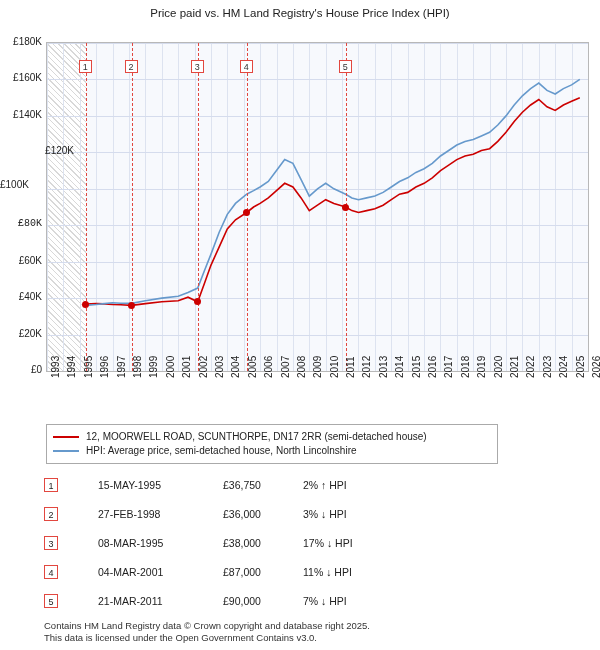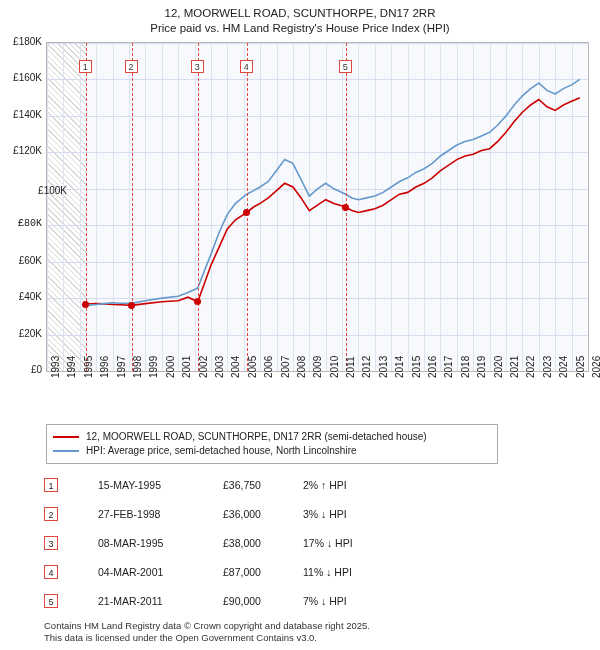--- a/index.html
+++ b/index.html
@@ -190,21 +190,20 @@
     color: #333;
     line-height: 12px;
   }
 </style>
 </head>
 <body>
 
 <div id="page">
 
   <div class="title-block">
-    <div class="title-line">12, MOORWELL ROAD, SCUNTHORPE, DN17 2RR</div>
     <div class="title-line">Price paid vs. HM Land Registry's House Price Index (HPI)</div>
   </div>
 
   <div id="chart-wrap">
     <div id="plot">
       <div class="hatch" style="left: 0px; width: 38.8536px;"></div>
         <div class="gridline-v" style="left: 0px;"></div>
         <div class="gridline-v" style="left: 16px;"></div>
         <div class="gridline-v" style="left: 33px;"></div>
         <div class="gridline-v" style="left: 49px;"></div>
@@ -296,22 +295,22 @@
         <div class="xtick-label" style="left: 525.424px; top: 340px;">2022</div>
         <div class="xtick-label" style="left: 541.818px; top: 340px;">2023</div>
         <div class="xtick-label" style="left: 558.212px; top: 340px;">2024</div>
         <div class="xtick-label" style="left: 574.606px; top: 340px;">2025</div>
         <div class="xtick-label" style="left: 591px; top: 340px;">2026</div>
         <div class="ytick-label" style="top: 332px; left: 0px; width: 42px; right: auto; text-align: right;">£0</div>
         <div class="ytick-label" style="top: 295.556px; left: 0px; width: 42px; right: auto; text-align: right;">£20K</div>
         <div class="ytick-label" style="top: 259.111px; left: 0px; width: 42px; right: auto; text-align: right;">£40K</div>
         <div class="ytick-label" style="top: 222.667px; left: 0px; width: 42px; right: auto; text-align: right;">£60K</div>
         <div class="ytick-label" style="top: 186.222px; left: 0px; width: 42px; right: auto; text-align: right; font-family: Liberation Mono, monospace;">£80K</div>
-        <div class="ytick-label" style="top: 153px; left: 0px; width: 42px; right: auto; text-align: right; margin-left: 25px;">£100K</div>
-        <div class="ytick-label" style="top: 113.333px; left: 0px; width: 42px; right: auto; text-align: right;">£120K</div>
+        <div class="ytick-label" style="top: 147px; left: 0px; width: 42px; right: auto; text-align: left;">£100K</div>
+        <div class="ytick-label" style="top: 113.333px; left: 0px; width: 42px; right: auto; text-align: right; padding-left: 32px;">£120K</div>
         <div class="ytick-label" style="top: 76.8889px; left: 0px; width: 42px; right: auto; text-align: right;">£140K</div>
         <div class="ytick-label" style="top: 40.4444px; left: 0px; width: 42px; right: auto; text-align: right;">£160K</div>
         <div class="ytick-label" style="top: 4px; left: 0px; width: 42px; right: auto; text-align: right;">£180K</div>
       </div>
   <div class="evbox" style="left: 78.8536px; top: 22px;">1</div>
       <div class="evbox" style="left: 124.593px; top: 22px;">2</div>
       <div class="evbox" style="left: 190.66px; top: 22px;">3</div>
       <div class="evbox" style="left: 239.678px; top: 22px;">4</div>
       <div class="evbox" style="left: 338.698px; top: 22px;">5</div>
     </div>

